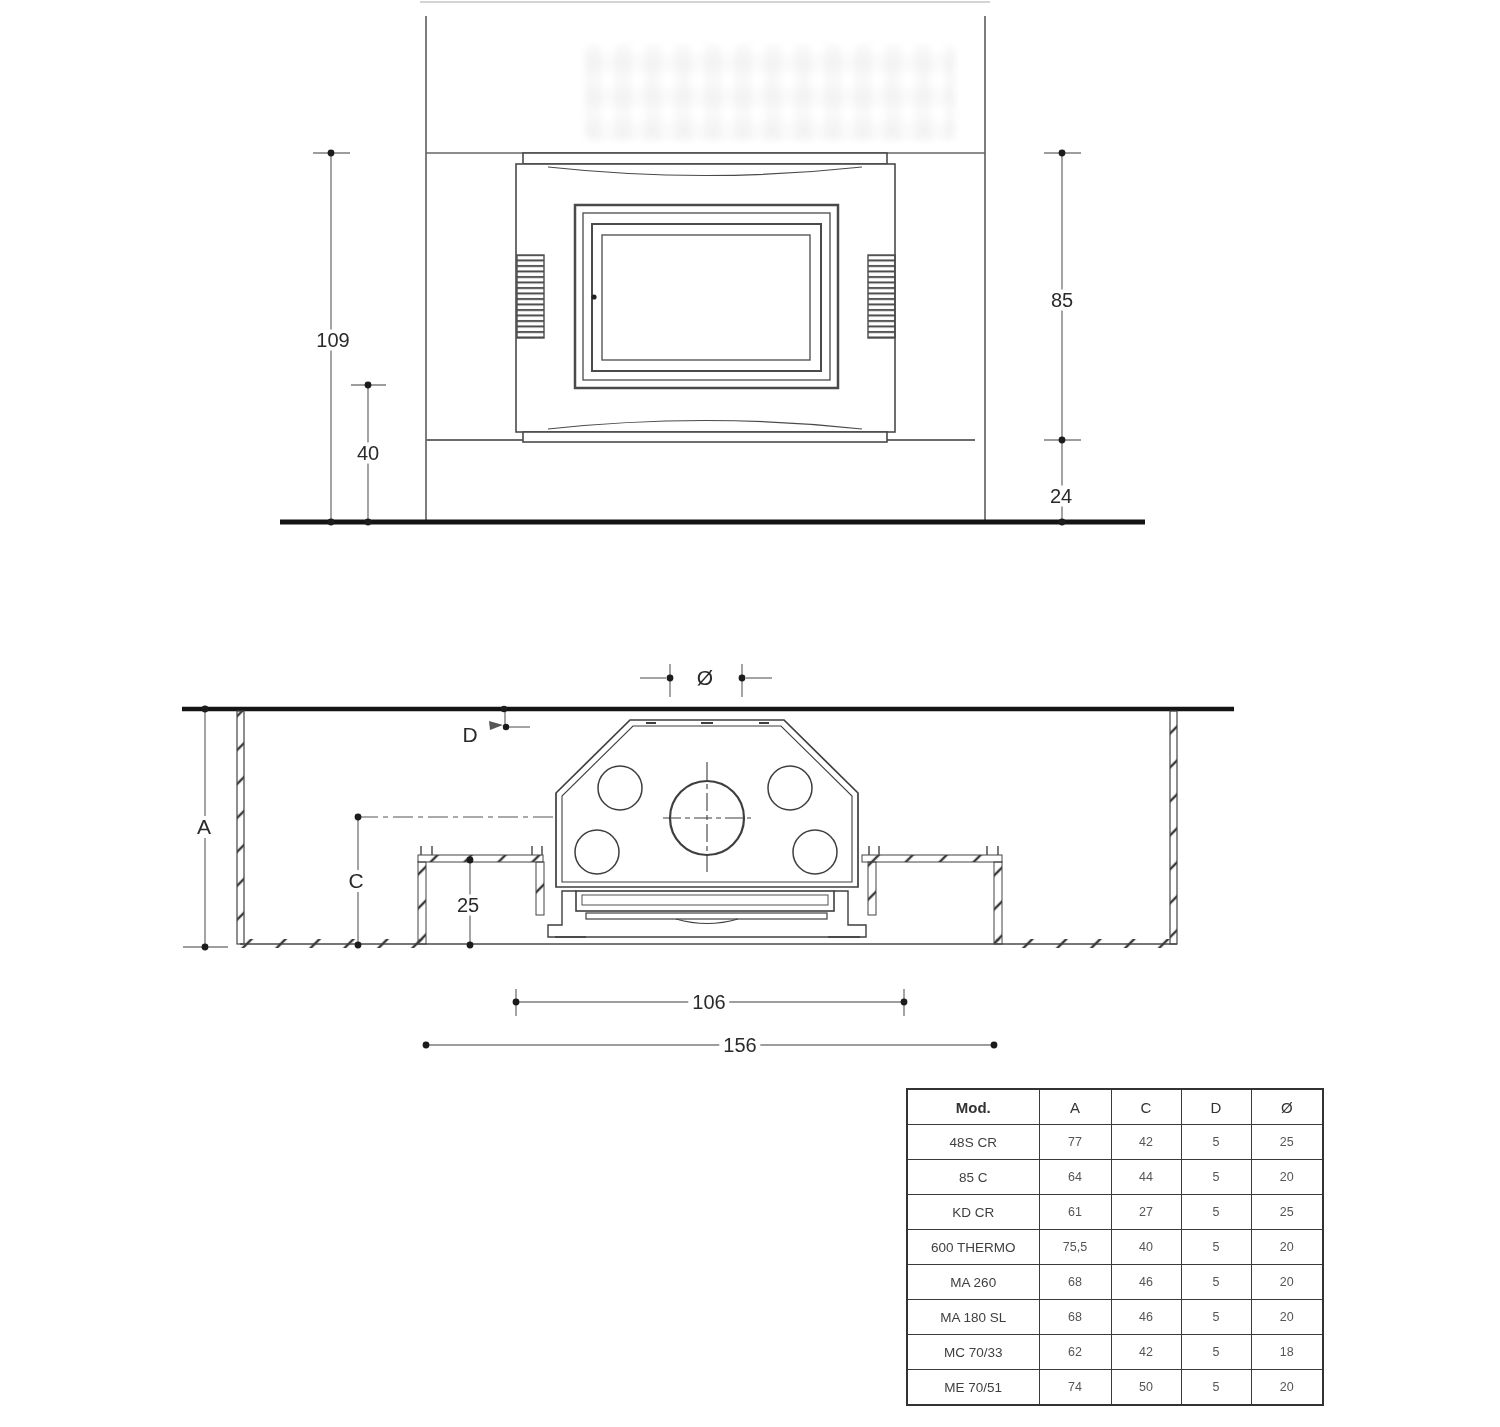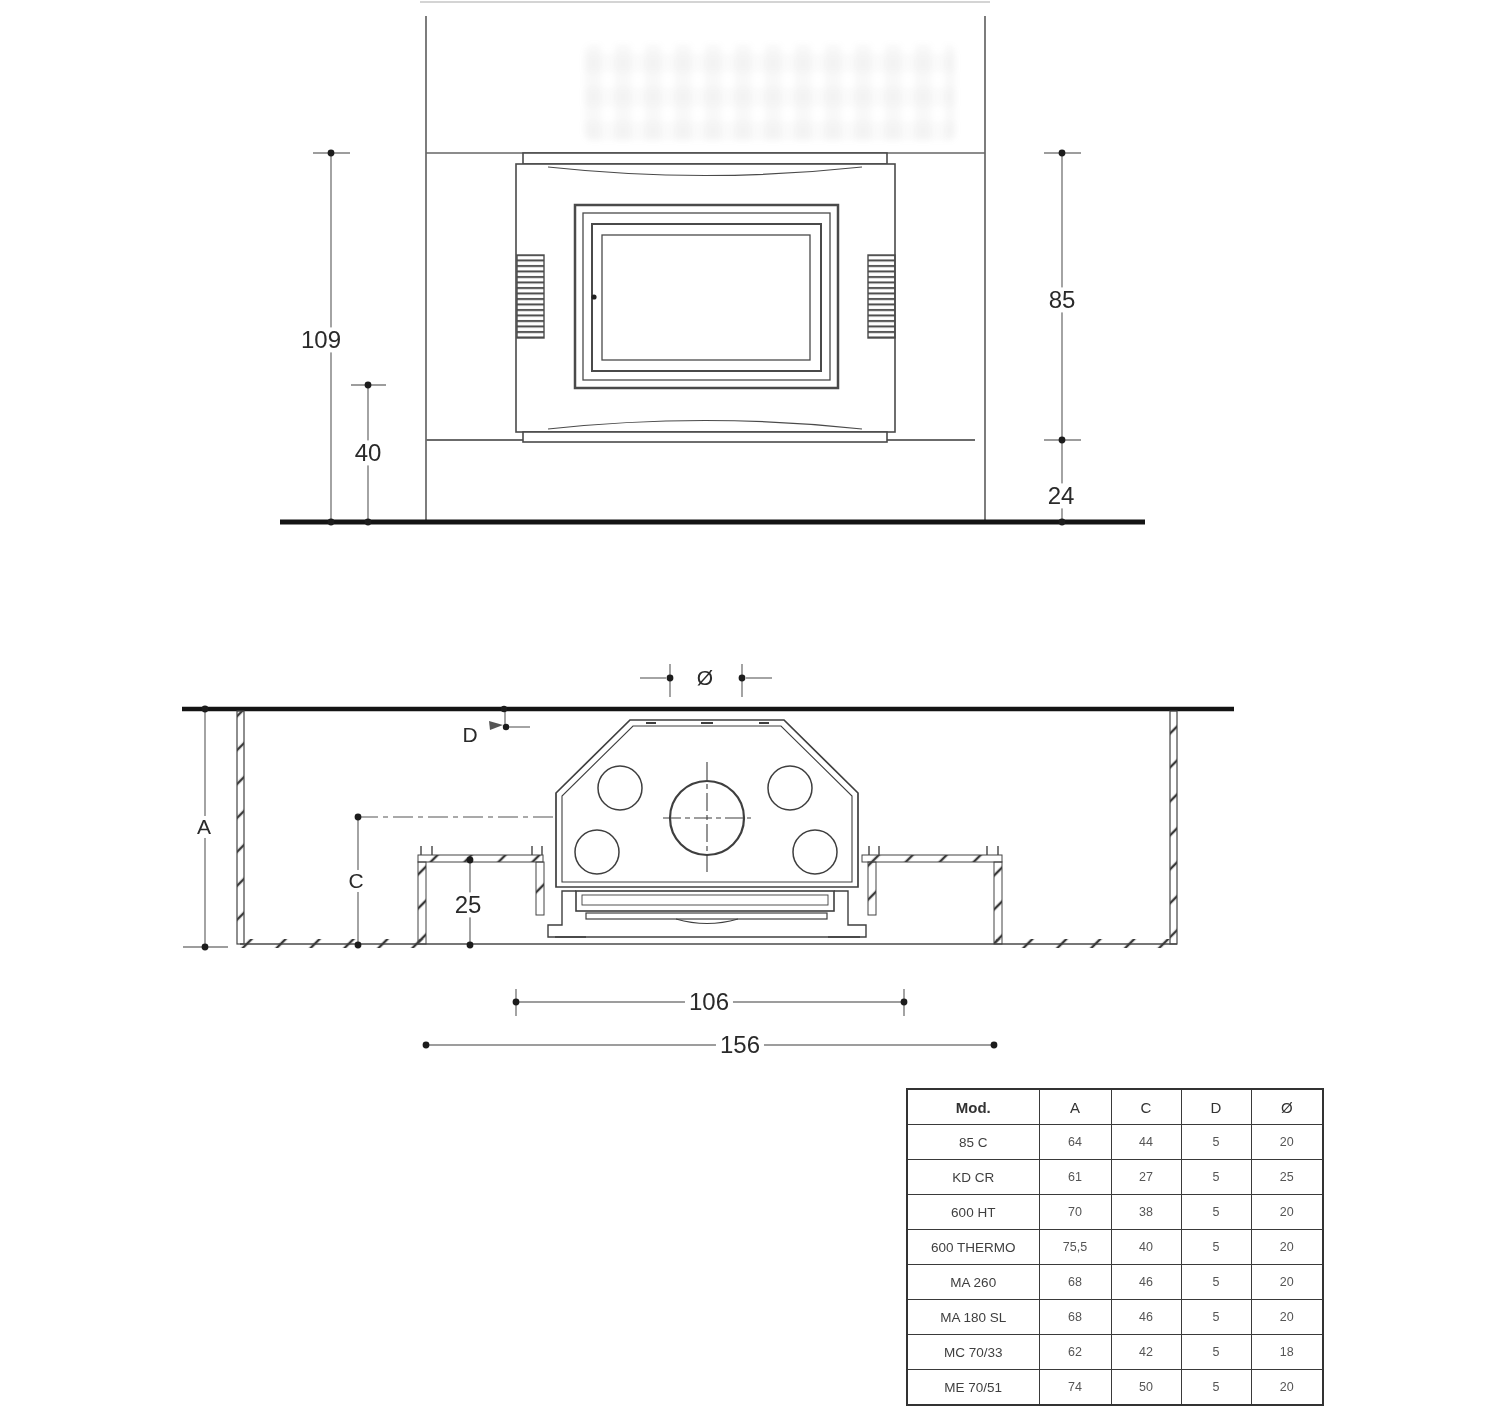--- a/index.html
+++ b/index.html
@@ -3,21 +3,21 @@
 <meta charset="utf-8">
 <style>
   html,body{margin:0;padding:0;background:#ffffff;}
   #canvas{
     position:relative;width:1500px;height:1427px;background:#ffffff;overflow:hidden;
     font-family:"Liberation Sans", sans-serif;
   }
   svg{position:absolute;left:0;top:0;}
   .dim{
     position:absolute;transform:translate(-50%,-50%);
-    font-family:"Liberation Sans", sans-serif;font-size:24px;color:#2a2a2a;
+    font-family:"Liberation Sans", sans-serif;font-size:20px;color:#2a2a2a;
     background:#ffffff;padding:0 4px;line-height:1.05;white-space:nowrap;
   }
   .dim.letter{font-size:21px;}
   .watermark{
     position:absolute;left:585px;top:45px;width:370px;height:95px;opacity:.55;
     background:
       repeating-linear-gradient(90deg, rgba(130,130,130,.10) 0 16px, rgba(255,255,255,0) 16px 30px),
       repeating-linear-gradient(0deg, rgba(140,140,140,.08) 0 18px, rgba(255,255,255,0) 18px 34px);
     filter:blur(3px);border-radius:6px;
   }
@@ -184,21 +184,21 @@
             <circle cx="506" cy="727" r="3.2"></circle>
           <circle cx="516" cy="1002" r="3.4"></circle>
             <circle cx="904" cy="1002" r="3.4"></circle>
           <circle cx="426" cy="1045" r="3.4"></circle>
             <circle cx="994" cy="1045" r="3.4"></circle>
         </g>
       </g>
     </g>
   </svg>
 
-  <div class="dim" style="left:321px;top:340px">109</div>
+  <div class="dim" style="left:333px;top:340px">109</div>
   <div class="dim" style="left:368px;top:453px">40</div>
   <div class="dim" style="left:1062px;top:300px">85</div>
   <div class="dim" style="left:1061px;top:496px">24</div>
 
   <div class="dim letter" style="left:705px;top:678px">Ø</div>
   <div class="dim letter" style="left:470px;top:735px">D</div>
   <div class="dim letter" style="left:204px;top:827px">A</div>
   <div class="dim letter" style="left:356px;top:881px">C</div>
   <div class="dim" style="left:468px;top:905px">25</div>
   <div class="dim" style="left:709px;top:1002px">106</div>
@@ -216,41 +216,41 @@
       <tr>
         <th class="model-h">Mod.</th>
         <th>A</th>
         <th>C</th>
         <th>D</th>
         <th>Ø</th>
       </tr>
     </thead>
     <tbody>
       <tr>
+        <td class="model-c">48S CR</td>
+        <td>77</td>
+        <td>42</td>
+        <td>5</td>
+        <td>25</td>
+      </tr>
+      <tr>
         <td class="model-c">85 C</td>
         <td>64</td>
         <td>44</td>
         <td>5</td>
         <td>20</td>
       </tr>
       <tr>
         <td class="model-c">KD CR</td>
         <td>61</td>
         <td>27</td>
         <td>5</td>
         <td>25</td>
       </tr>
       <tr>
-        <td class="model-c">600 HT</td>
-        <td>70</td>
-        <td>38</td>
-        <td>5</td>
-        <td>20</td>
-      </tr>
-      <tr>
         <td class="model-c">600 THERMO</td>
         <td>75,5</td>
         <td>40</td>
         <td>5</td>
         <td>20</td>
       </tr>
       <tr>
         <td class="model-c">MA 260</td>
         <td>68</td>
         <td>46</td>

